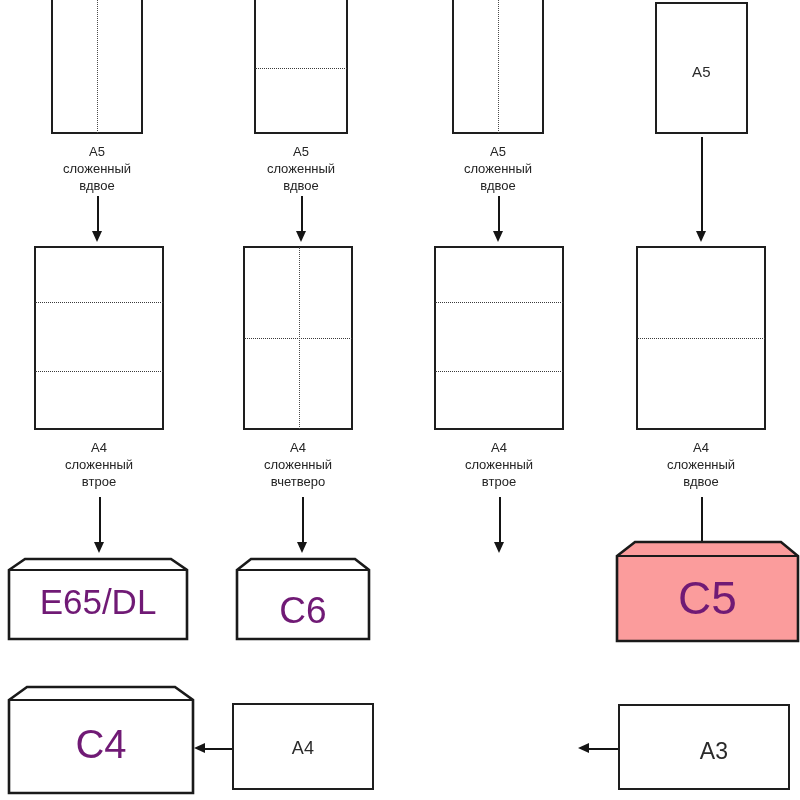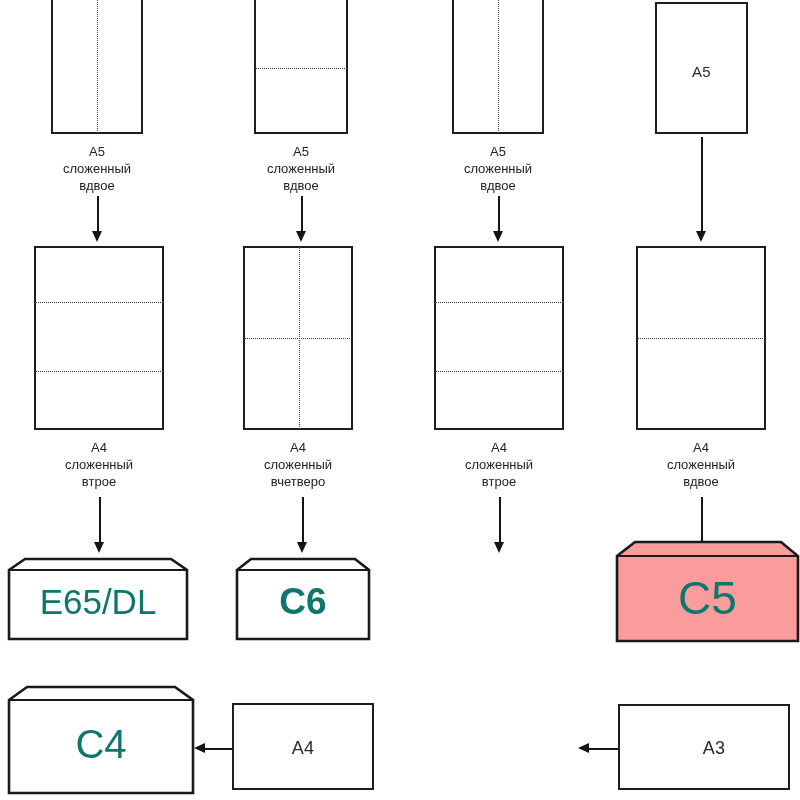--- a/index.html
+++ b/index.html
@@ -89,21 +89,21 @@
   }
 
   
   .envelope{position:absolute;}
   .envelope svg{display:block;width:100%;height:100%;}
   .envelope .env-label{
     position:absolute;
     left:0;right:0;
     text-align:center;
     font-weight:400;
-    color:#0f766e;
+    color:#701a75;
   }
 </style>
 </head>
 <body>
 
 <div id="stage">
 
   <div class="sheet" style="left:51px;top:-4px;width:92px;height:138px;">
     <div class="fold-v" style="left:44px;"></div>
   </div>
@@ -198,21 +198,21 @@
       <line x1="3" y1="14" x2="181" y2="14" stroke="#1a1a1a" stroke-width="2.2"></line>
     </svg>
     <div class="env-label" style="top:26px;font-size:35px;">E65/DL</div>
   </div>
 
   <div class="envelope" style="left:234px;top:556px;width:138px;height:86px;">
     <svg viewBox="0 0 138 86" preserveAspectRatio="none">
       <polygon points="3,14 17,3 121,3 135,14 135,83 3,83" fill="#ffffff" stroke="#1a1a1a" stroke-width="2.6" stroke-linejoin="miter"></polygon>
       <line x1="3" y1="14" x2="135" y2="14" stroke="#1a1a1a" stroke-width="2.2"></line>
     </svg>
-    <div class="env-label" style="top:25px;font-size:37px;font-weight:bold;">C6</div>
+    <div class="env-label" style="top:34px;font-size:37px;">C6</div>
   </div>
 
 
   <div class="envelope" style="left:615px;top:539px;width:185px;height:105px;">
     <svg viewBox="0 0 185 105" preserveAspectRatio="none">
       <polygon points="2,17 20,3 166,3 183,17 183,102 2,102" fill="#fb9c9c" stroke="#1a1a1a" stroke-width="2.6" stroke-linejoin="miter"></polygon>
       <line x1="2" y1="17" x2="183" y2="17" stroke="#1a1a1a" stroke-width="2.2"></line>
     </svg>
     <div class="env-label" style="top:32px;font-size:46px;">C5</div>
   </div>
@@ -234,16 +234,16 @@
     <div class="inner-label" style="top:33px;font-size:18px;">A4</div>
   </div>
 
 
   <div class="arrow-left" style="left:578px;top:748px;width:42px;">
     <div class="shaft"></div>
     <div class="head"></div>
   </div>
 
   <div class="sheet" style="left:618px;top:704px;width:172px;height:86px;">
-    <div class="inner-label" style="top:32px;font-size:18px;margin-left:20px;">A3</div>
+    <div class="inner-label" style="top:32px;font-size:23px;margin-left:20px;">A3</div>
   </div>
 
 </div>
 
 </body></html>

